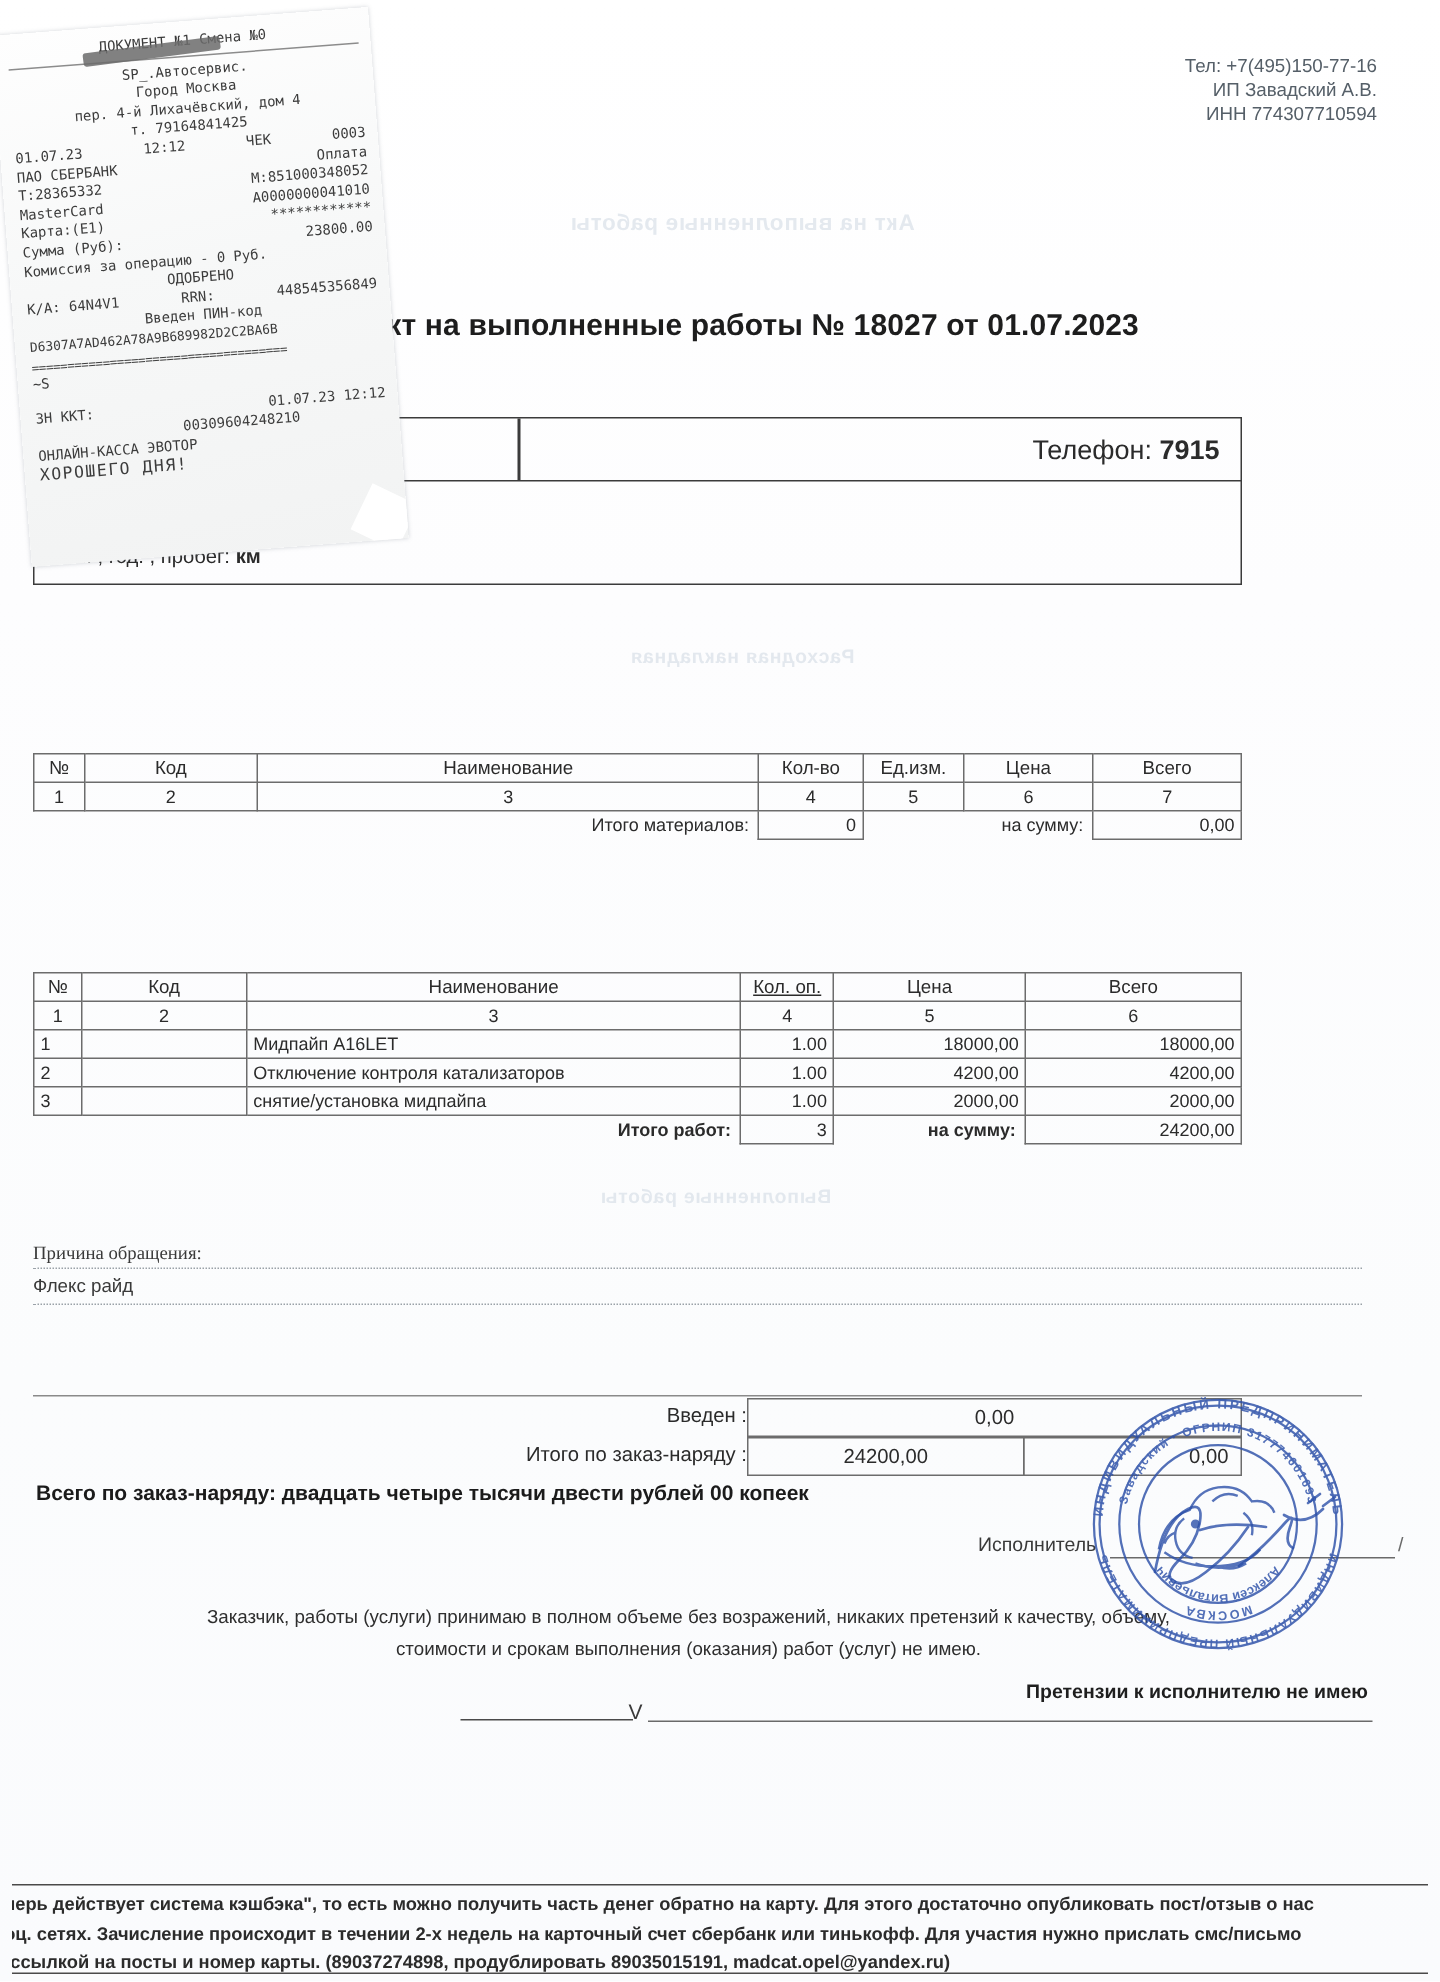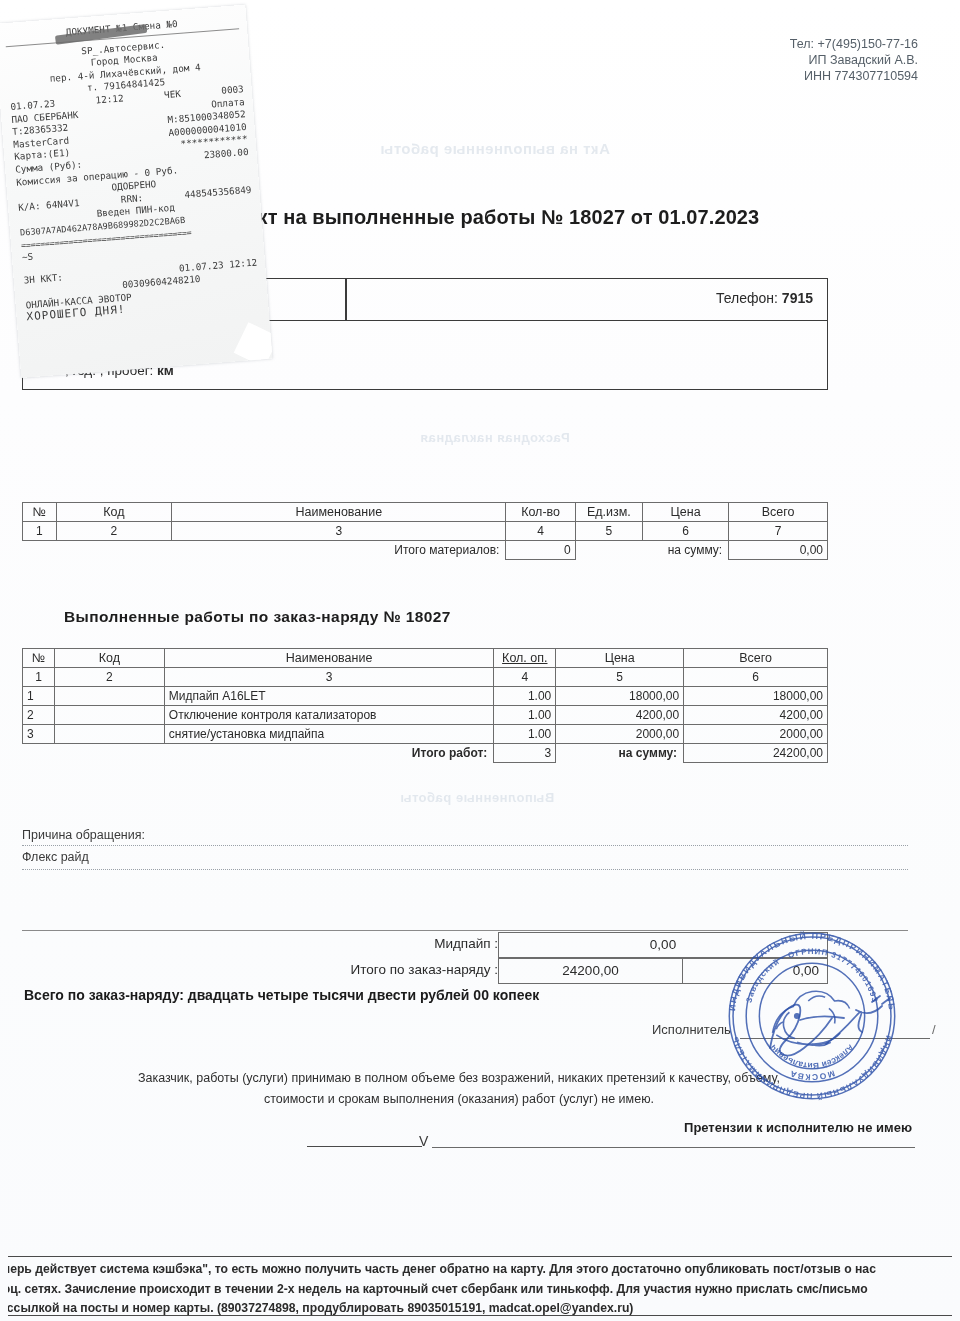--- a/index.html
+++ b/index.html
@@ -49,21 +49,21 @@
     position:absolute; left:22px; top:278px; width:806px; height:42px;
     border:1.6px solid #3b3b3b; border-bottom:none;
   }
   .client-box .divider {
     position:absolute; left:322px; top:0; bottom:0; width:1.6px; background:#3b3b3b;
   }
   .client-name {
     position:absolute; left:12px; top:11px; font-size:13.5px; font-weight:bold;
   }
   .client-phone {
-    position:absolute; right:14px; top:11px; font-size:14px;
+    position:absolute; right:14px; top:11px; font-size:18px;
   }
   .client-phone b { font-weight:bold; }
   .car-box {
     position:absolute; left:22px; top:320px; width:806px; height:70px;
     border:1.6px solid #3b3b3b;
   }
   .car-line1 { position:absolute; left:12px; top:10px; font-size:13.5px; }
   .car-line2 { position:absolute; left:12px; top:42px; font-size:13.5px; }
   .car-line2 b { font-weight:bold; }
 
@@ -244,21 +244,20 @@
     <tbody>
       <tr>
         <td class="no-border" colspan="3" style="text-align:right; padding-right:6px;">Итого материалов:</td>
         <td class="t-right">0</td>
         <td class="no-border t-right" colspan="2" style="padding-right:6px;">на сумму:</td>
         <td class="t-right">0,00</td>
       </tr>
     </tbody>
   </table>
 
-  <div class="sec-title" style="left:64px; top:608px;">Выполненные работы по заказ-наряду №  18027</div>
 
   <table class="doc" style="left:22px; top:648px; width:806px;">
     <thead>
       <tr>
         <th style="width:32px;">№</th>
         <th style="width:110px;">Код</th>
         <th style="width:330px;">Наименование</th>
         <th style="width:62px;text-decoration:underline;">Кол. оп.</th>
         <th style="width:128px;">Цена</th>
         <th style="width:144px;">Всего</th>
@@ -299,30 +298,30 @@
       </tr>
       <tr>
         <td class="no-border" colspan="3" style="text-align:right; padding-right:6px; font-weight:bold;">Итого работ:</td>
         <td class="t-right bold">3</td>
         <td class="no-border t-right" style="padding-right:6px; font-weight:bold;">на сумму:</td>
         <td class="t-right bold">24200,00</td>
       </tr>
     </tbody>
   </table>
 
-  <div class="lbl" style="left:22px; top:828px;">Причина обращения:</div>
+  <div class="lbl" style="left:22px; top:828px;font-family:Liberation Serif, serif;">Причина обращения:</div>
   <div class="dotline" style="left:22px; top:845px; width:886px;"></div>
   <div class="lbl" style="left:22px; top:850px;">Флекс райд</div>
   <div class="dotline" style="left:22px; top:869px; width:886px;"></div>
 
   <div class="solidline" style="left:22px; top:930px; width:886px;"></div>
 
   <div class="totals">
     <div class="row">
-      <div class="cap">Мидпайп :</div>
+      <div class="cap">Введен :</div>
       <div class="valwide">
         <div style="text-align:center; line-height:24px;">0,00</div>
       </div>
     </div>
     <div class="row">
       <div class="cap">Итого по заказ-наряду :</div>
       <div class="val1">24200,00</div>
       <div class="val2">0,00</div>
     </div>
   </div>

